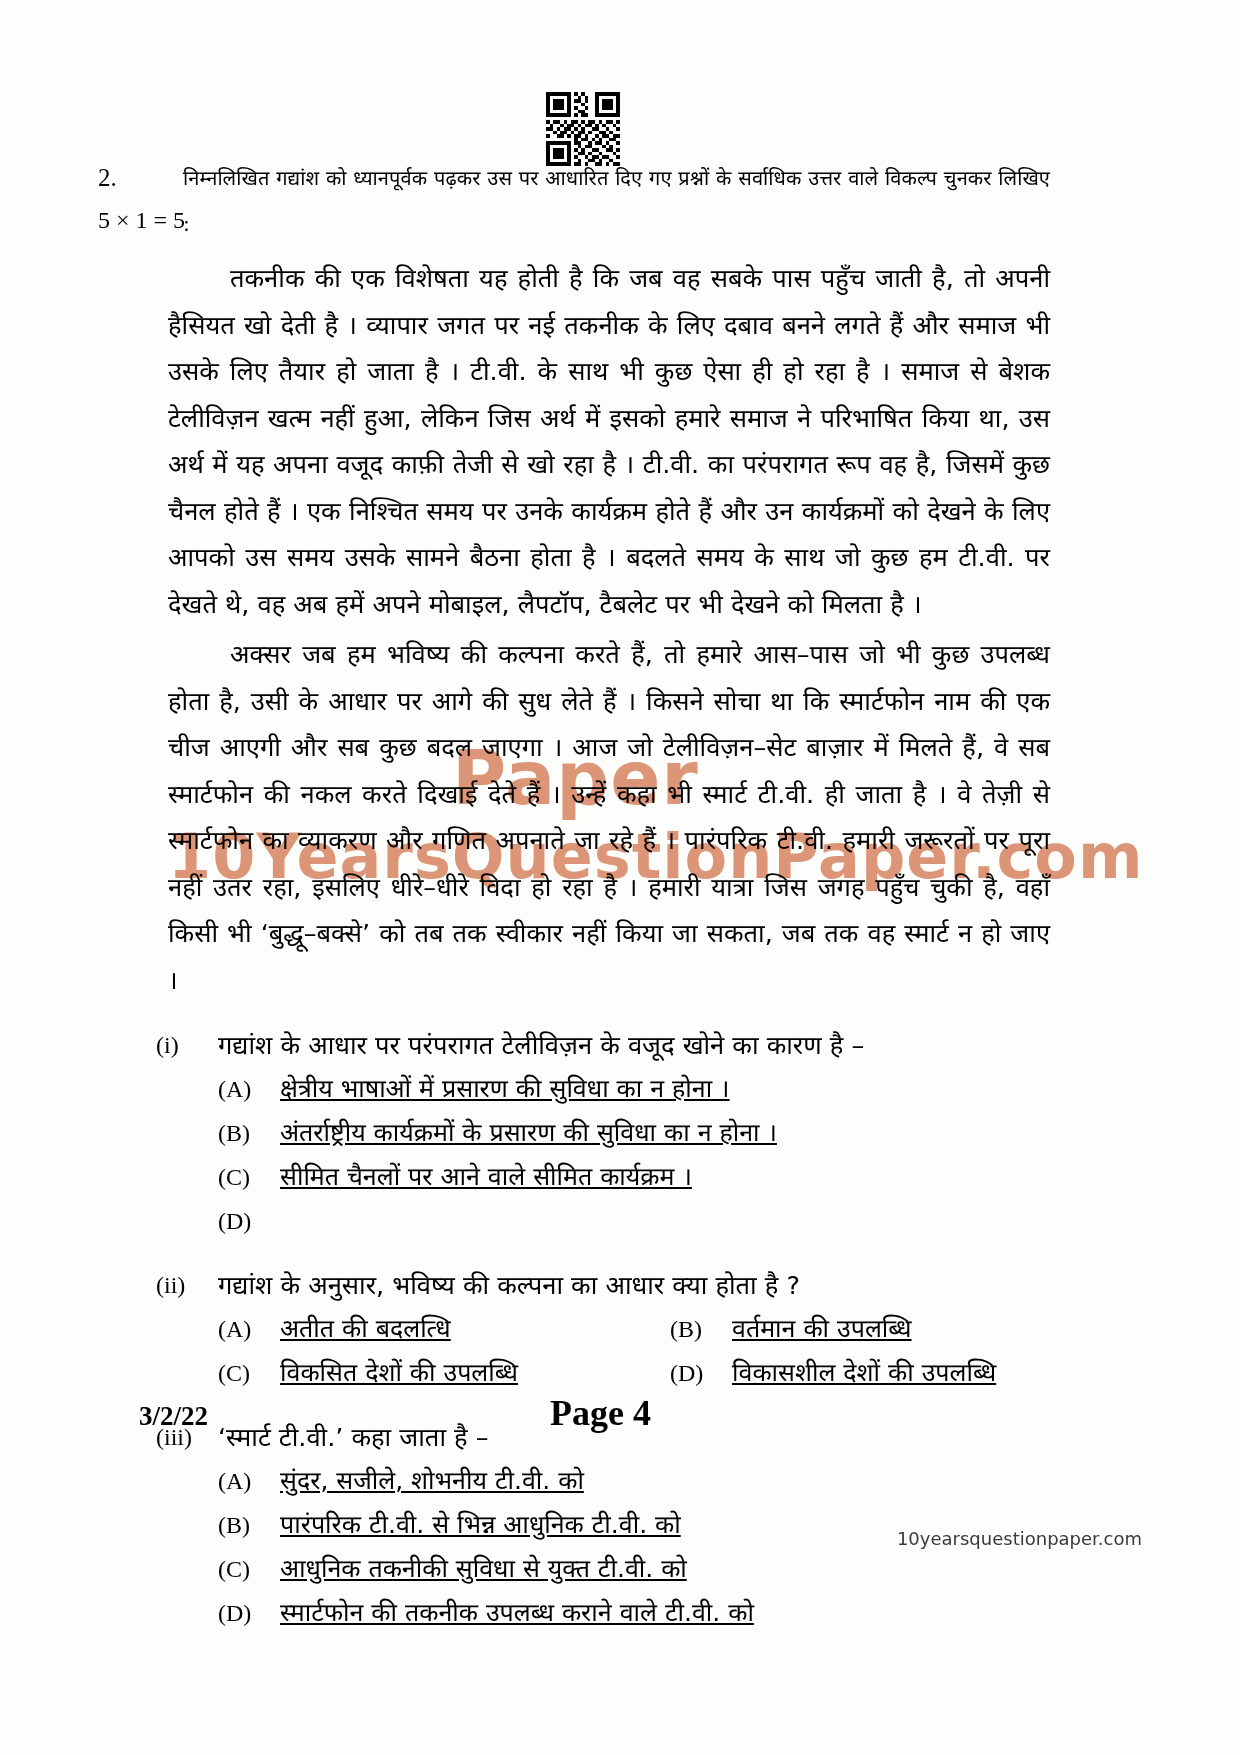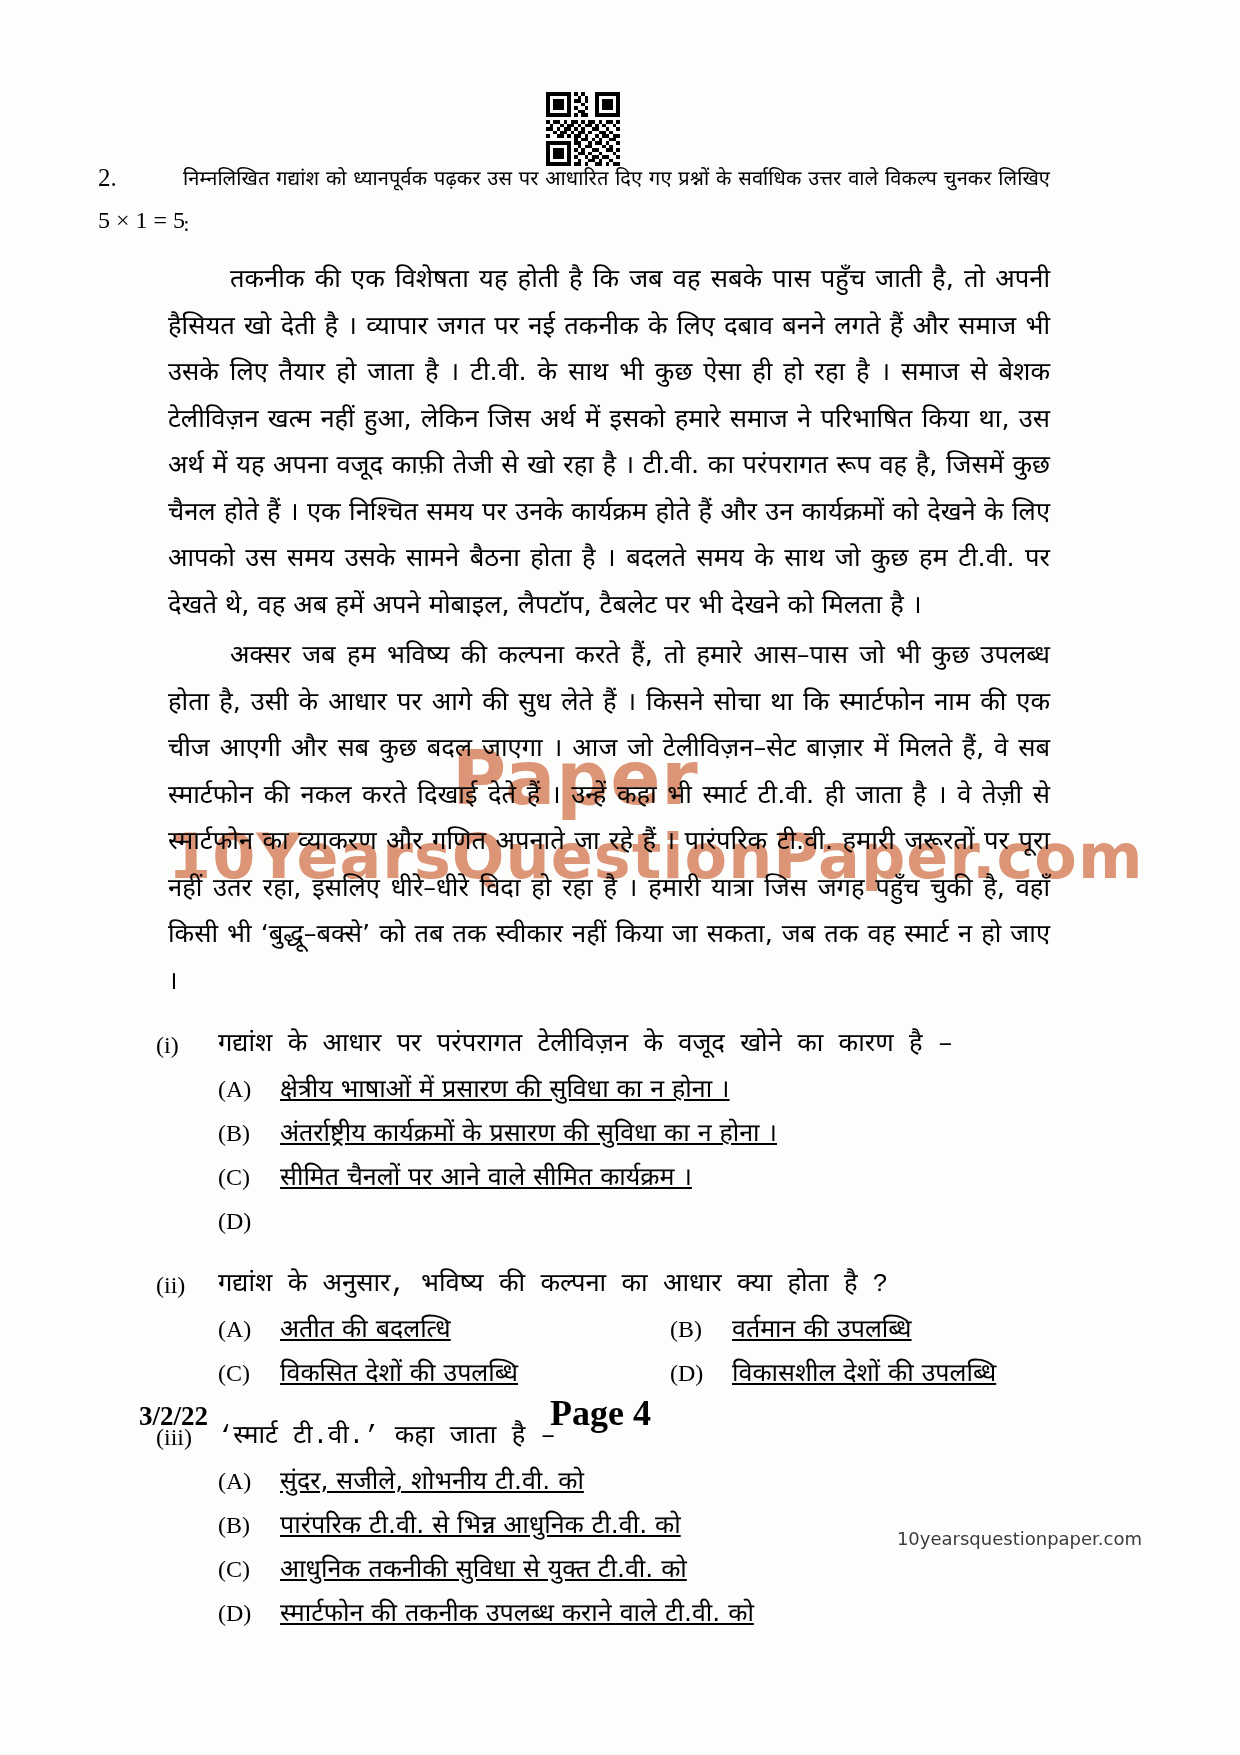--- a/index.html
+++ b/index.html
@@ -93,21 +93,21 @@
     align-items: flex-start;
     font-size: 25.5px;
     line-height: 44px;
   }
   .subq-head .rnum {
     flex: 0 0 62px;
     font-family: "Liberation Serif", serif;
     font-size: 24px;
   }
   .subq-head .rnum.wide { flex: 0 0 62px; }
-  .subq-head .rtext { flex: 1 1 auto; font-family: Liberation Mono, monospace; }
+  .subq-head .rtext { flex: 1 1 auto; }
 
   .options {
     margin-left: 62px;
   }
   .opt-row {
     display: flex;
     align-items: flex-start;
     font-size: 25px;
     line-height: 44px;
   }

